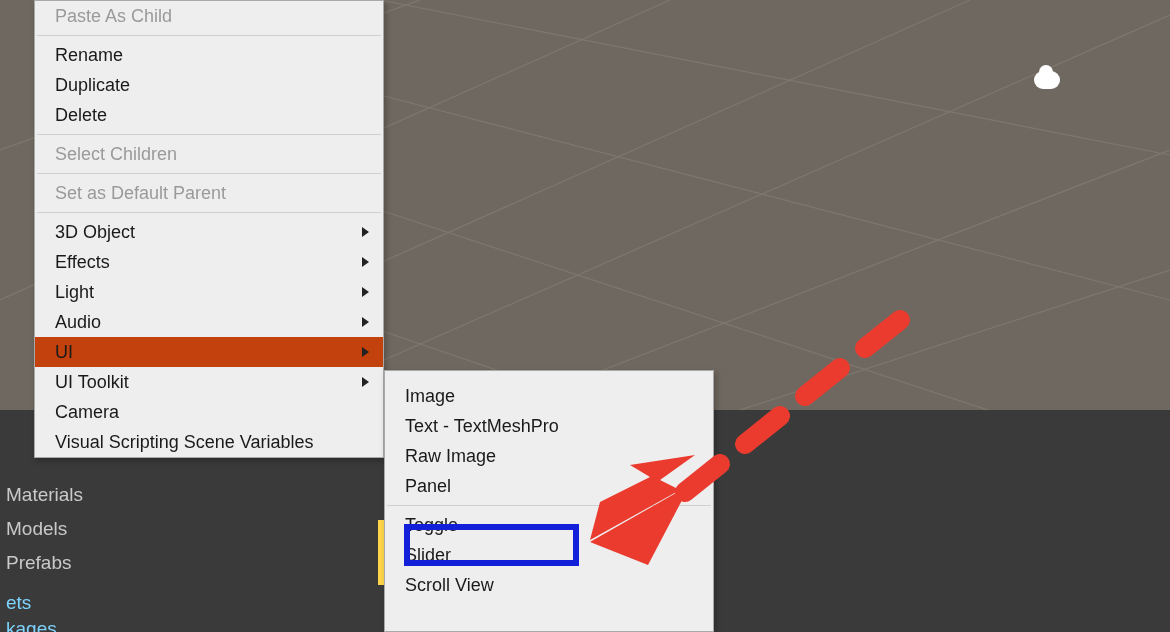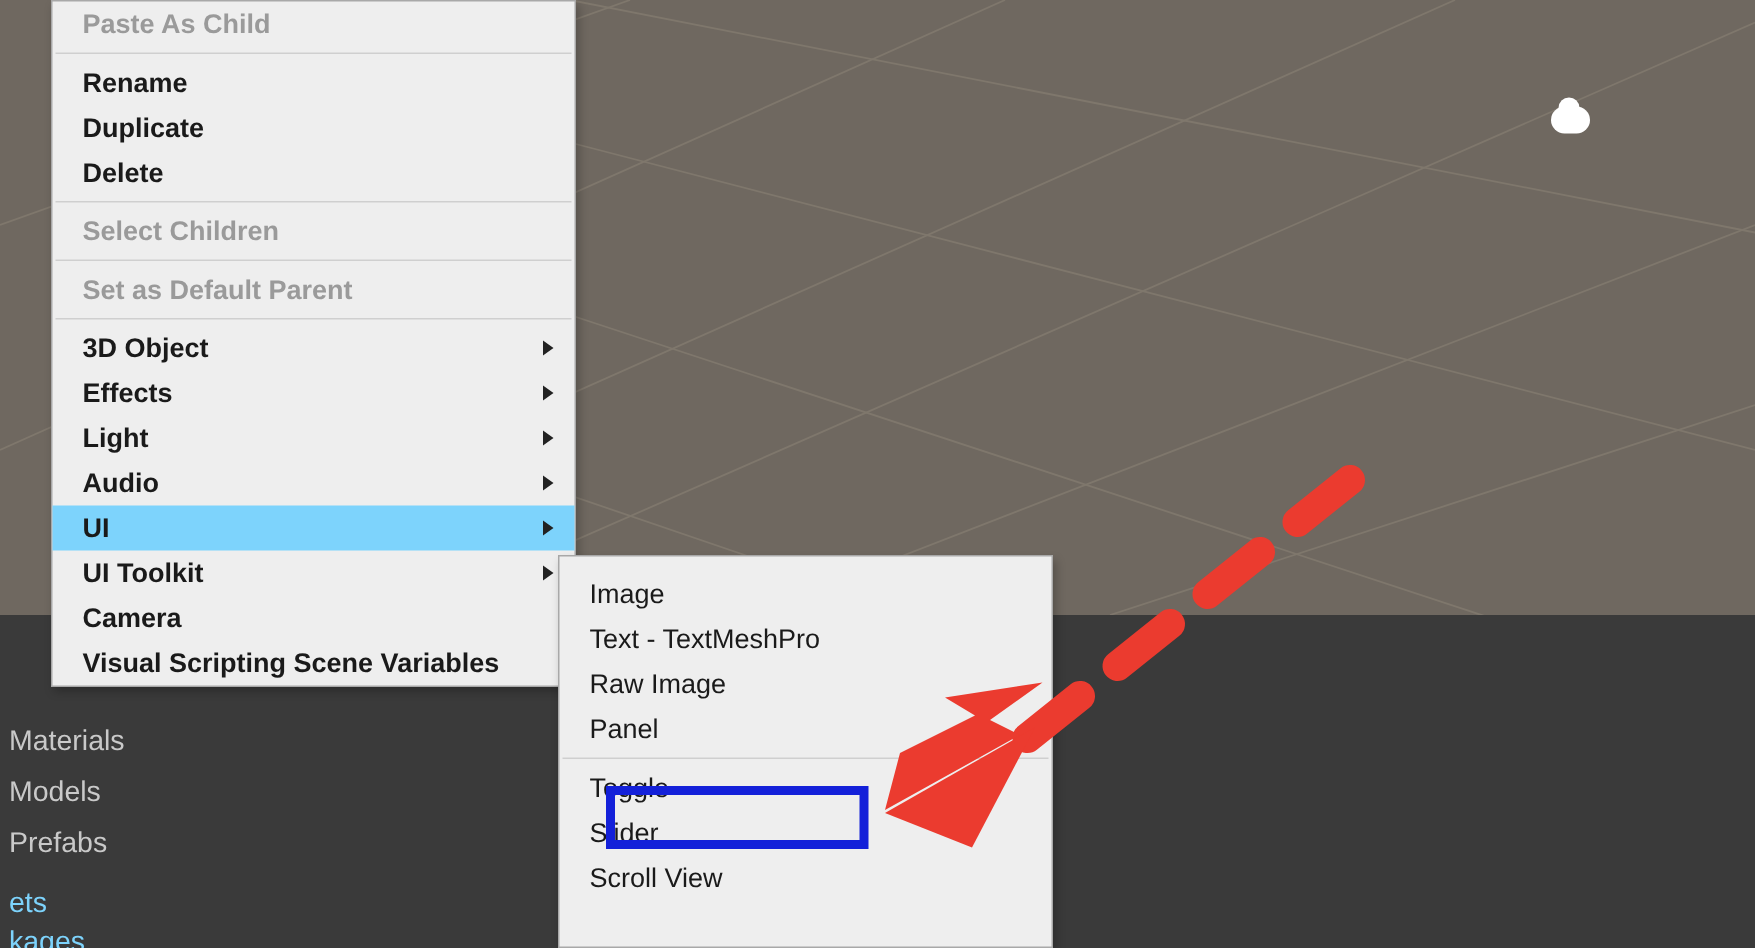--- a/index.html
+++ b/index.html
@@ -87,35 +87,35 @@
   }
 
   
   .menu {
     position:absolute;
     background:#eeeeee;
     border:1px solid #a8a8a8;
     box-shadow: 2px 3px 6px rgba(0,0,0,0.25);
   }
   .menu-main {
-    left:34px; top:0; width:350px;font-weight:bold;
+    left:34px; top:0; width:350px;
   }
   .menu-sub {
-    left:372px; top:370px; width:330px; height:262px;
+    left:384px; top:370px; width:330px; height:262px;
   }
   .menu-item {
     display:flex; align-items:center;
     padding:4px 16px 4px 20px;
     font-size:18px;
     color:#1a1a1a;
     height:30px;
     position:relative;
   }
   .menu-item.disabled { color:#9a9a9a; }
-  .menu-item.highlight { background:#7dd3fc; }
+  .menu-item.highlight { background:#c2410c; }
   .menu-sep { height:1px; background:#cfcfcf; margin:4px 2px; }
   .submenu-arrow {
     position:absolute; right:14px; top:50%;
     transform:translateY(-50%);
     width:0; height:0;
     border-top:5px solid transparent;
     border-bottom:5px solid transparent;
     border-left:7px solid #222;
   }
 

